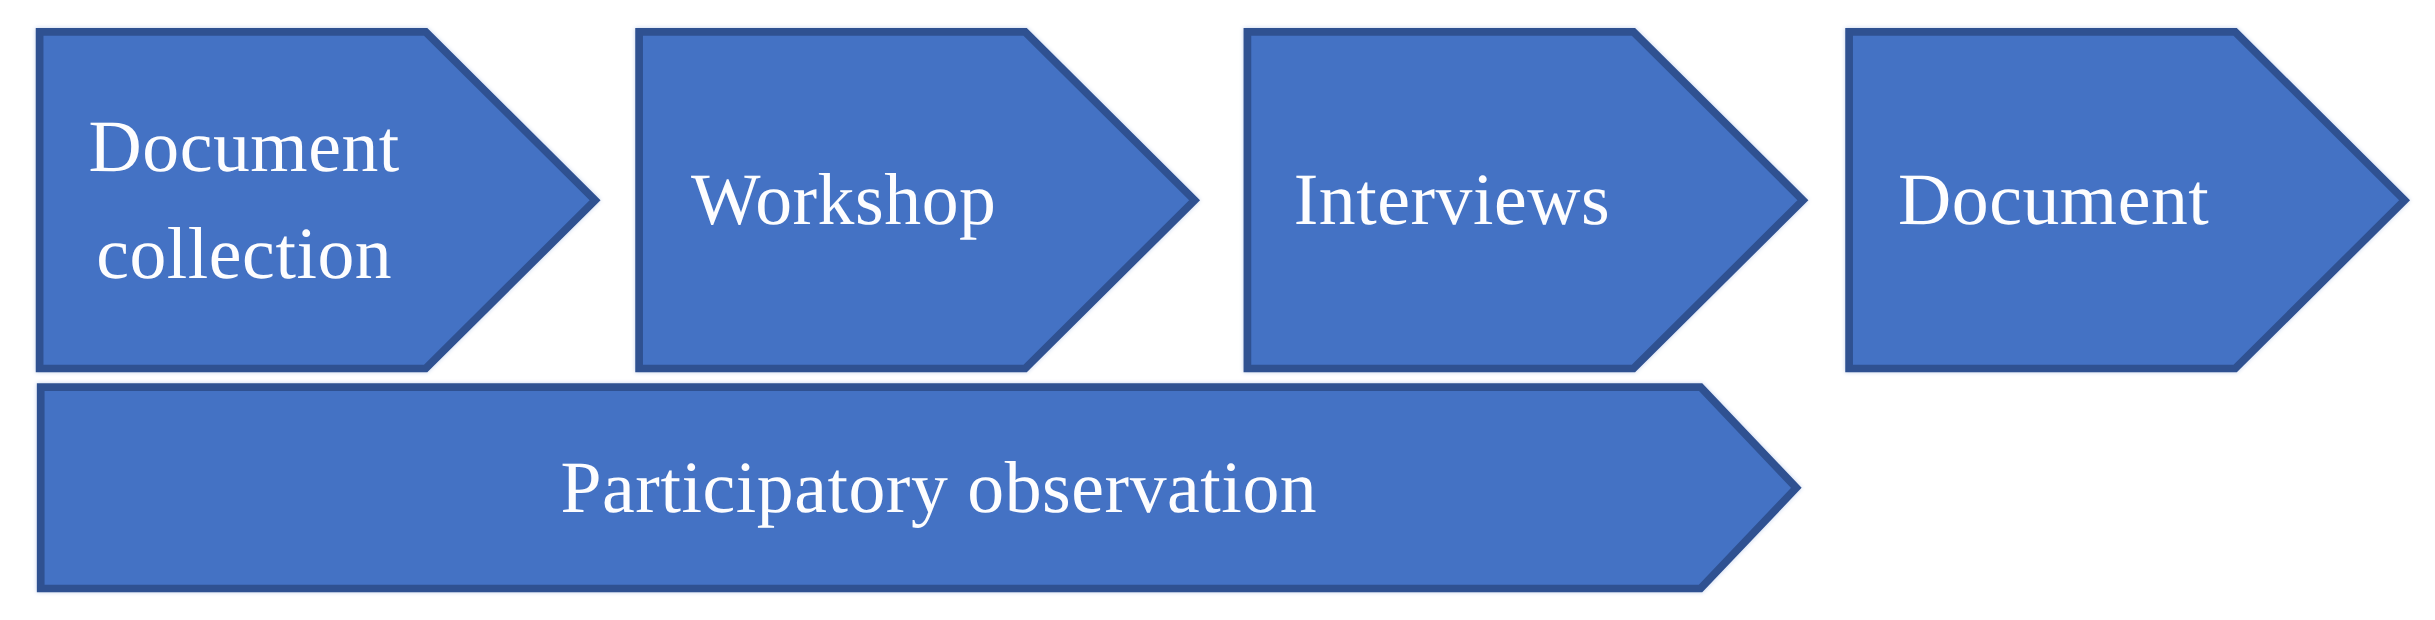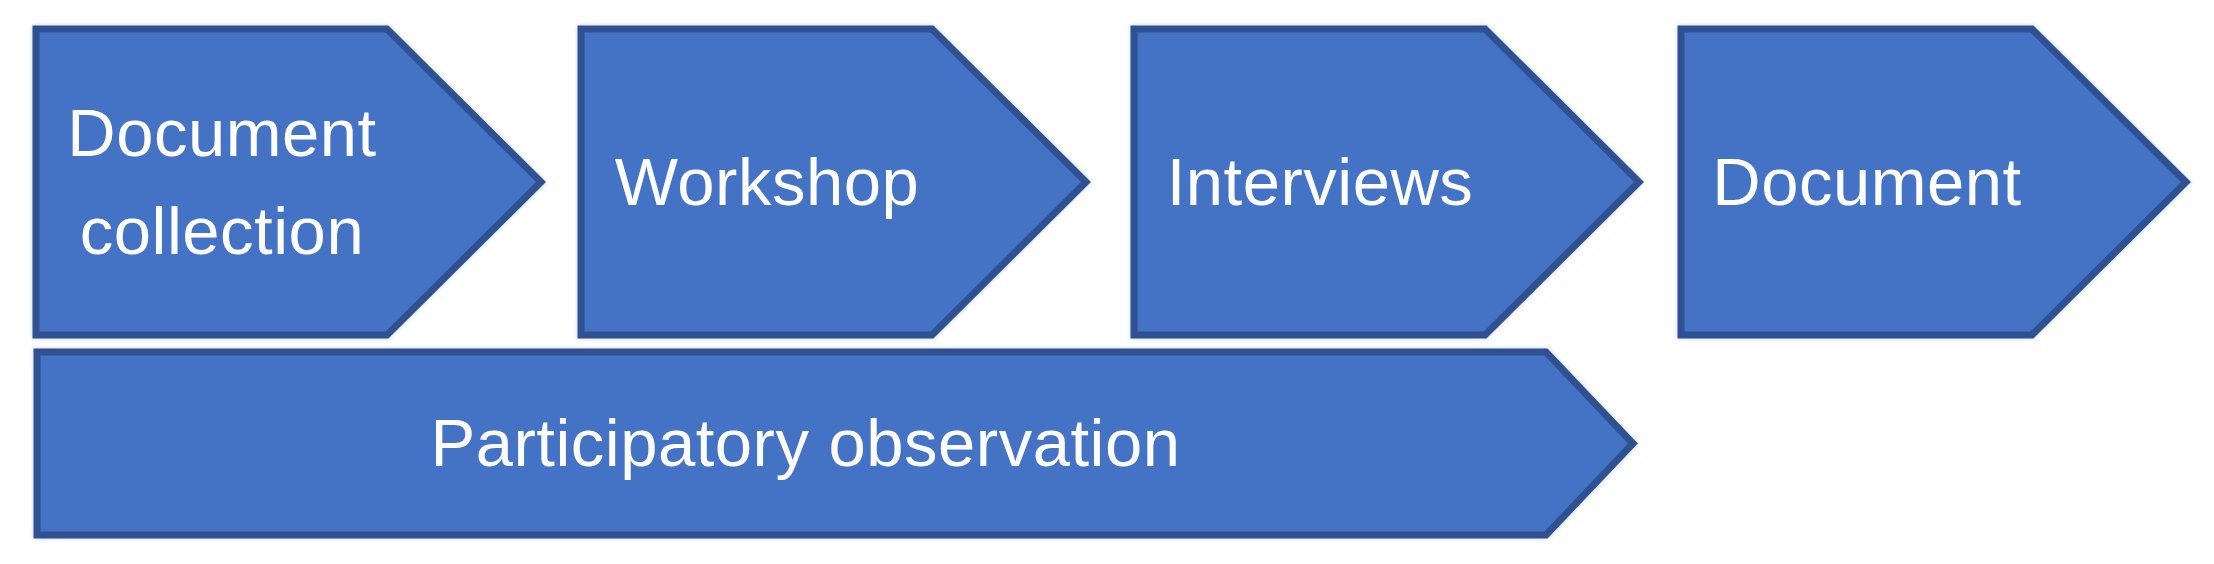--- a/index.html
+++ b/index.html
@@ -6,21 +6,21 @@
     margin: 0;
     padding: 0;
     background: #ffffff;
   }
   .canvas {
     position: relative;
     width: 2214px;
     height: 564px;
     background: #ffffff;
     overflow: hidden;
-    font-family: Liberation Sans, sans-serif;
+    font-family: Liberation Serif, serif;
   }
   .shape {
     position: absolute;
   }
   .shape svg {
     position: absolute;
     top: 0;
     left: 0;
     width: 100%;
     height: 100%;
@@ -41,21 +41,21 @@
     align-items: center;
     justify-content: center;
     text-align: center;
     color: #fdfdfe;
     font-size: 67px;
     line-height: 1.47;
     letter-spacing: 0.5px;
     pointer-events: none;
   }
   .step .label { width: 380px; }
-  .bar .label  { width: 1545px; }
+  .bar .label  { width: 1545px; padding-left: 48px; }
 
   
   .step { top: 25px; width: 513px; height: 314px; }
   .step-1 { left: 32px; }
   .step-2 { left: 577px; }
   .step-3 { left: 1130px; }
   .step-4 { left: 1677px; }
 
   
   .bar { left: 33px; top: 348px; width: 1604px; height: 191px; }

